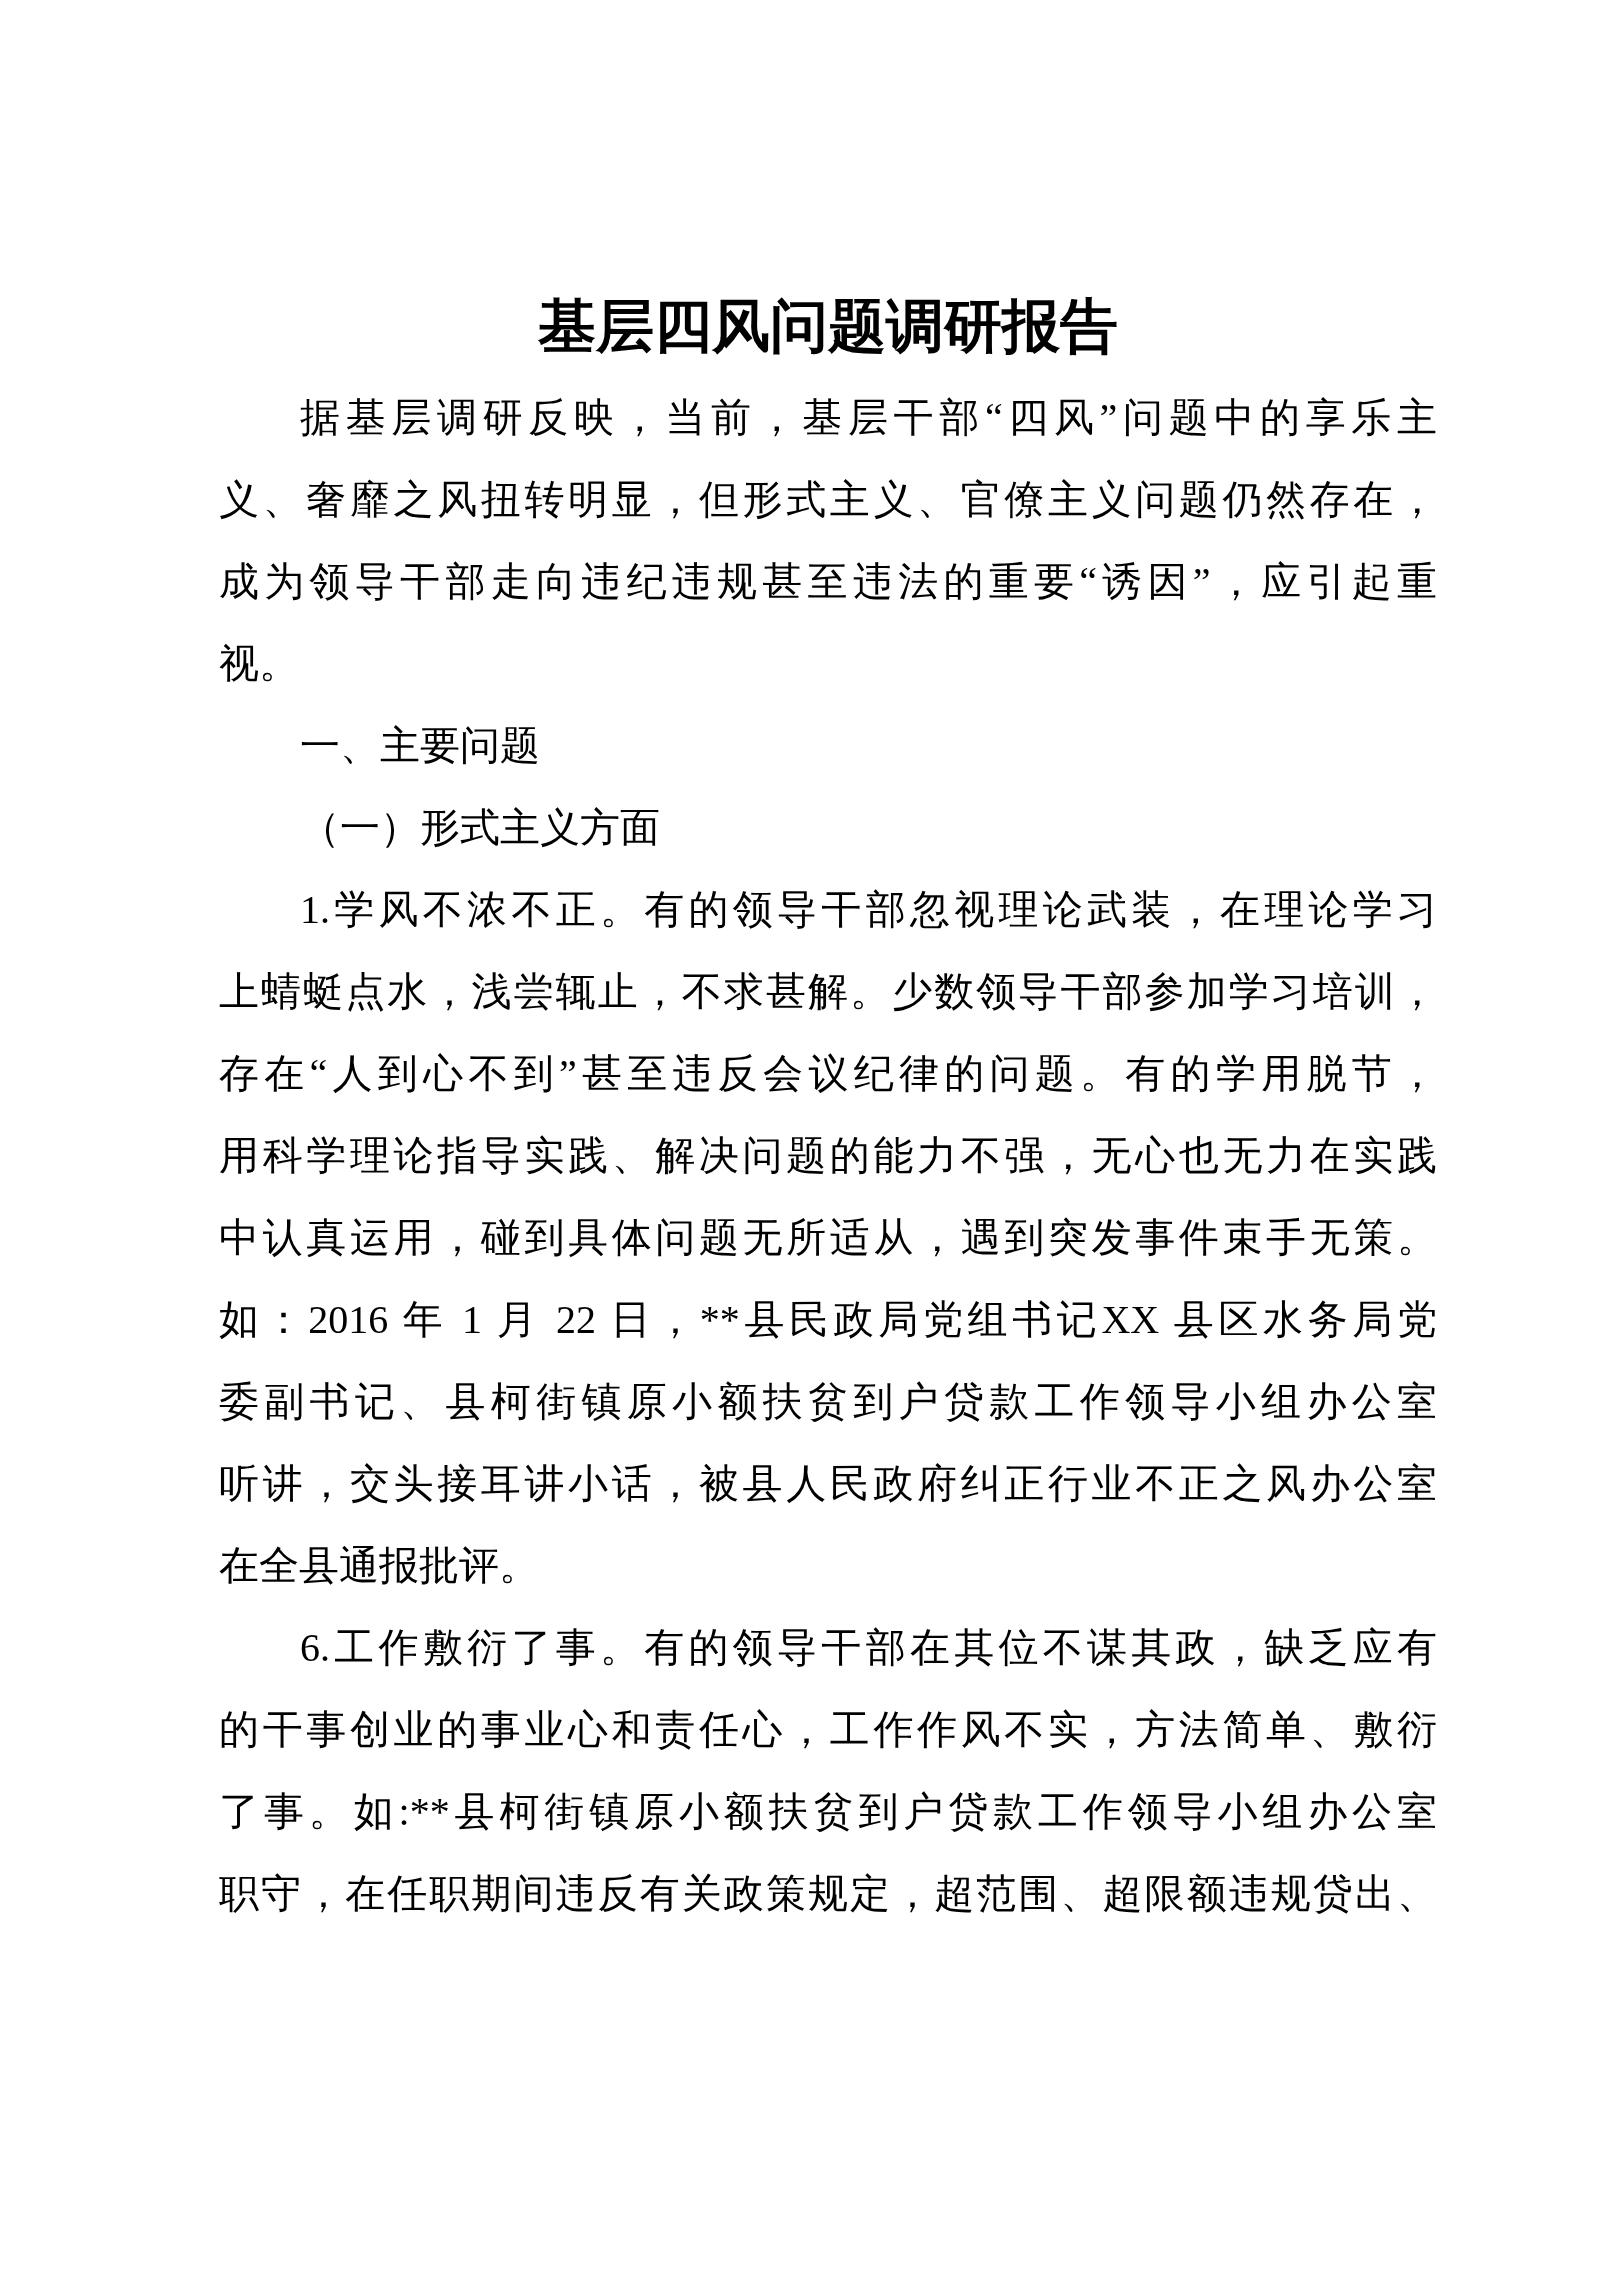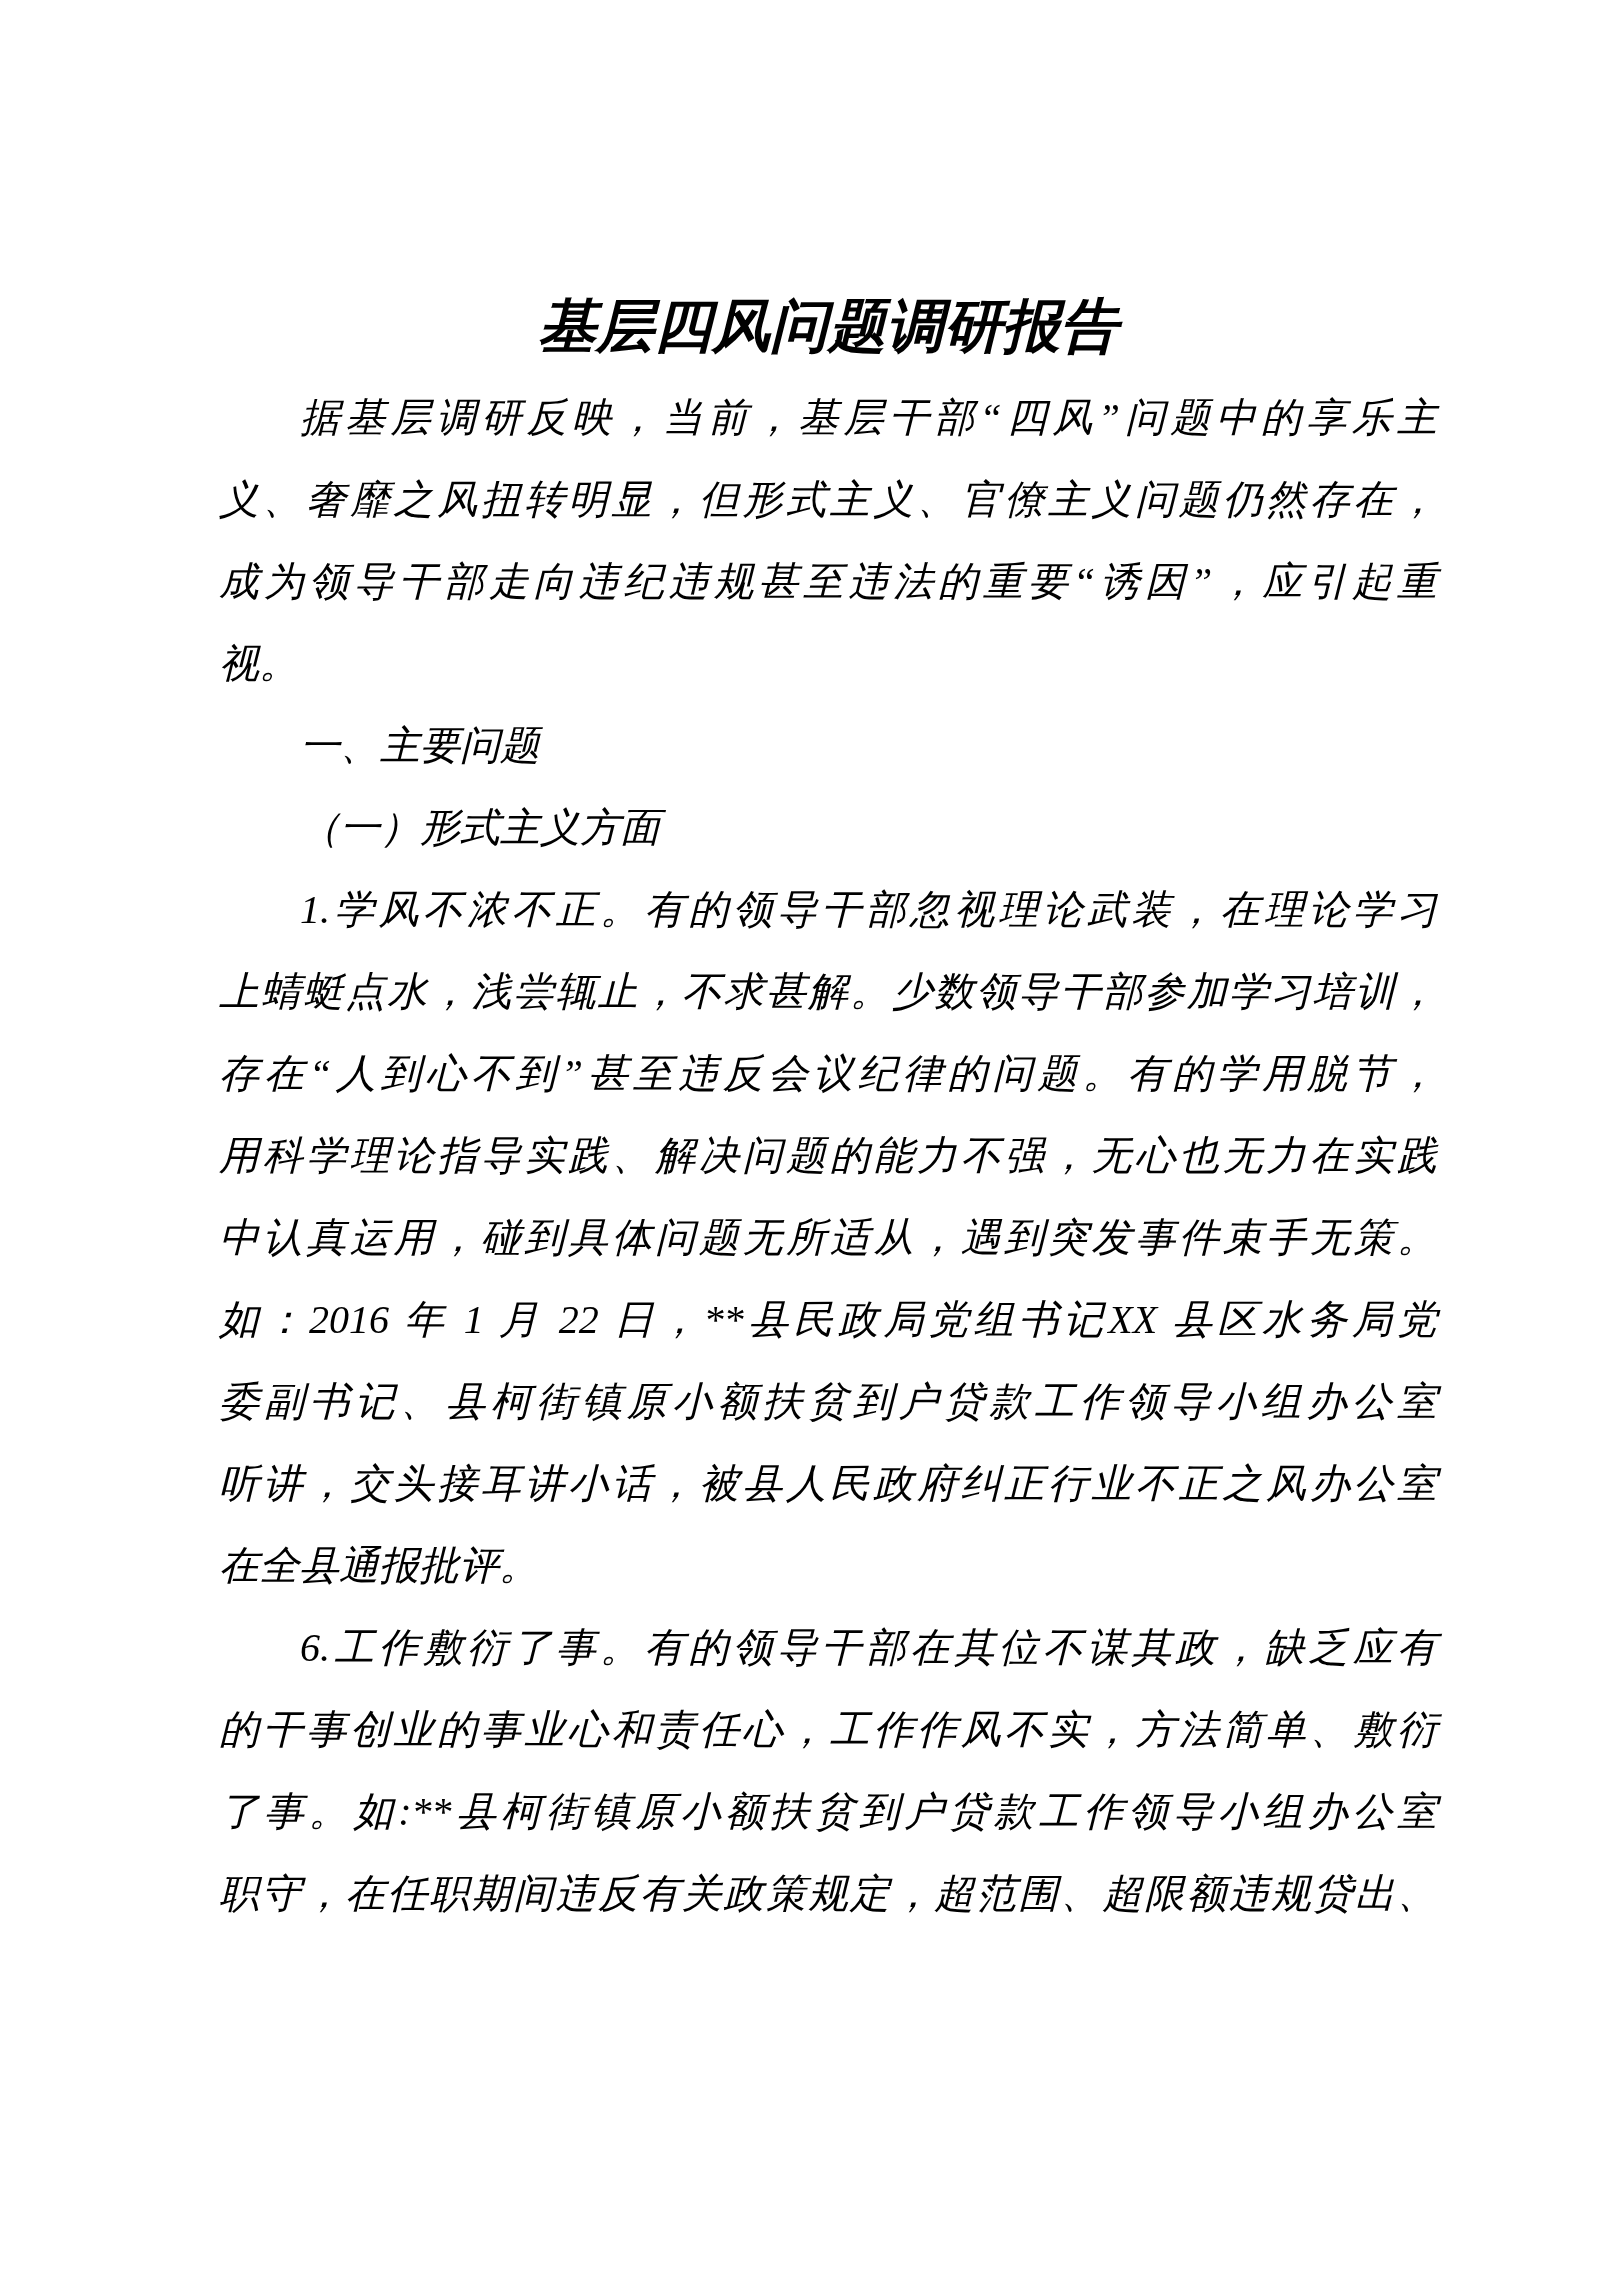--- a/index.html
+++ b/index.html
@@ -8,21 +8,20 @@
     background: #ffffff;
   }
   .page {
     position: relative;
     width: 1623px;
     height: 2034px;
     background: #ffffff;
     color: #000000;
     font-family: "Liberation Serif", "DejaVu Serif", serif;
     overflow: hidden;
-    font-style: italic;
   }
   .title {
     position: absolute;
     top: 285px;
     left: 219px;
     width: 1218px;
     margin: 0;
     text-align: center;
     font-size: 58px;
     line-height: 84px;

